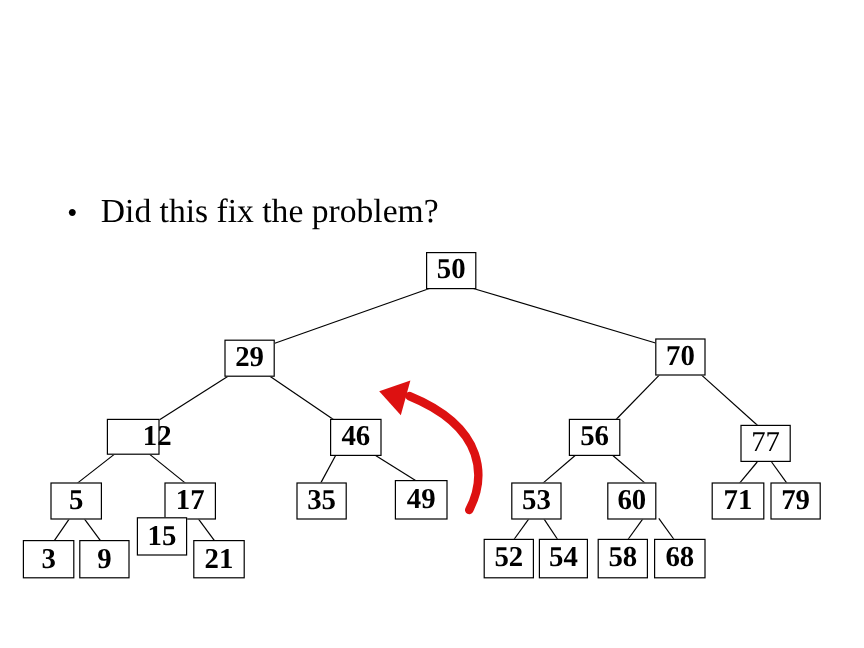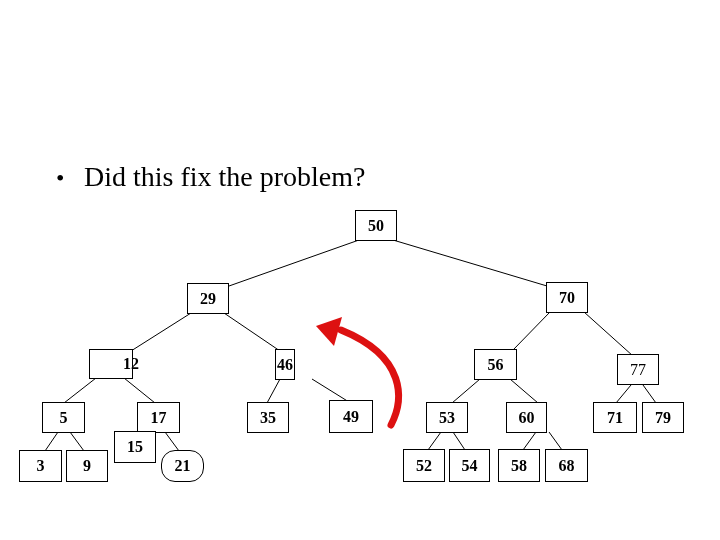--- a/index.html
+++ b/index.html
@@ -13,21 +13,21 @@
   }
   .bullet-line{
     position:absolute;top:160px;left:56px;display:flex;align-items:baseline;
     font-size:28px;line-height:1.2;color:#000;
   }
   .bullet-glyph{width:28px;font-size:24px;}
   .edges-layer{position:absolute;top:0;left:0;width:720px;height:540px;}
   .node{
     position:absolute;background:#ffffff;border:1px solid #000;
     display:flex;align-items:center;justify-content:center;
-    font-size:16px;font-weight:bold;color:#000;box-sizing:border-box;
+    font-size:24px;font-weight:bold;color:#000;box-sizing:border-box;
   }
   .node.regular{font-weight:normal;}
 </style>
 </head>
 <body>
 
 <div class="slide">
 
 
   <div class="bullet-line">
@@ -63,33 +63,33 @@
     <g>
       <path d="M391,425 C404,400 407,357 341,330" fill="none" stroke="#dd1111" stroke-width="7" stroke-linecap="round"></path>
       <polygon points="316,326 342,317 334,346" fill="#dd1111"></polygon>
     </g>
   </svg>
 
   <div class="node" style="left:355px;top:210px;width:42px;height:31px;">50</div>
   <div class="node" style="left:187px;top:283px;width:42px;height:31px;">29</div>
   <div class="node" style="left:546px;top:282px;width:42px;height:31px;">70</div>
   <div class="node" style="left:89px;top:349px;width:44px;height:30px;padding-left:40px;">12</div>
-  <div class="node" style="left:275px;top:349px;width:20px;height:31px;">46</div>
+  <div class="node" style="left:275px;top:349px;width:43px;height:31px;">46</div>
   <div class="node" style="left:474px;top:349px;width:43px;height:31px;">56</div>
   <div class="node regular" style="left:617px;top:354px;width:42px;height:31px;">77</div>
   <div class="node" style="left:42px;top:402px;width:43px;height:31px;">5</div>
   <div class="node" style="left:137px;top:402px;width:43px;height:31px;">17</div>
   <div class="node" style="left:247px;top:402px;width:42px;height:31px;">35</div>
   <div class="node" style="left:329px;top:400px;width:44px;height:33px;">49</div>
   <div class="node" style="left:426px;top:402px;width:42px;height:31px;text-align:right;">53</div>
   <div class="node" style="left:506px;top:402px;width:41px;height:31px;">60</div>
   <div class="node" style="left:593px;top:402px;width:44px;height:31px;">71</div>
   <div class="node" style="left:642px;top:402px;width:42px;height:31px;">79</div>
   <div class="node" style="left:19px;top:450px;width:43px;height:32px;">3</div>
   <div class="node" style="left:66px;top:450px;width:42px;height:32px;">9</div>
   <div class="node" style="left:114px;top:431px;width:42px;height:32px;text-align:center;">15</div>
-  <div class="node" style="left:161px;top:450px;width:43px;height:32px;border-radius:14px;">21</div>
+  <div class="node" style="left:161px;top:450px;width:43px;height:32px;">21</div>
   <div class="node" style="left:403px;top:449px;width:42px;height:33px;">52</div>
   <div class="node" style="left:449px;top:449px;width:41px;height:33px;">54</div>
   <div class="node" style="left:498px;top:449px;width:42px;height:33px;">58</div>
   <div class="node" style="left:545px;top:449px;width:43px;height:33px;">68</div>
 
 </div>
 
 </body></html>

